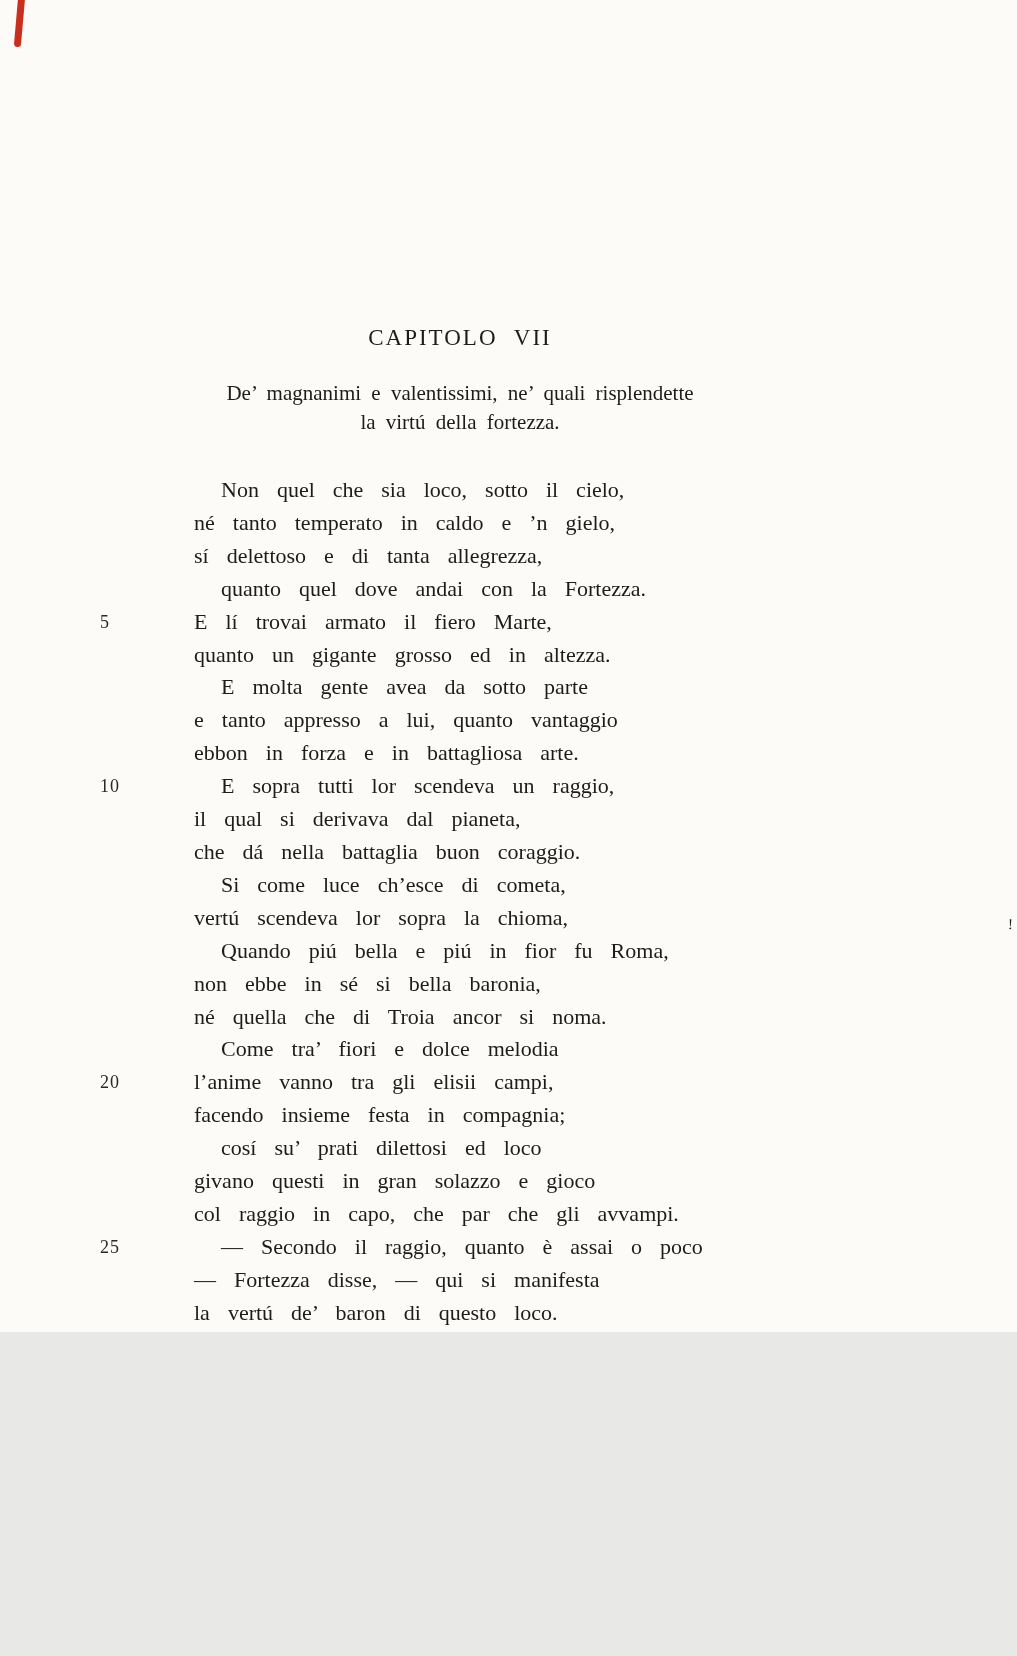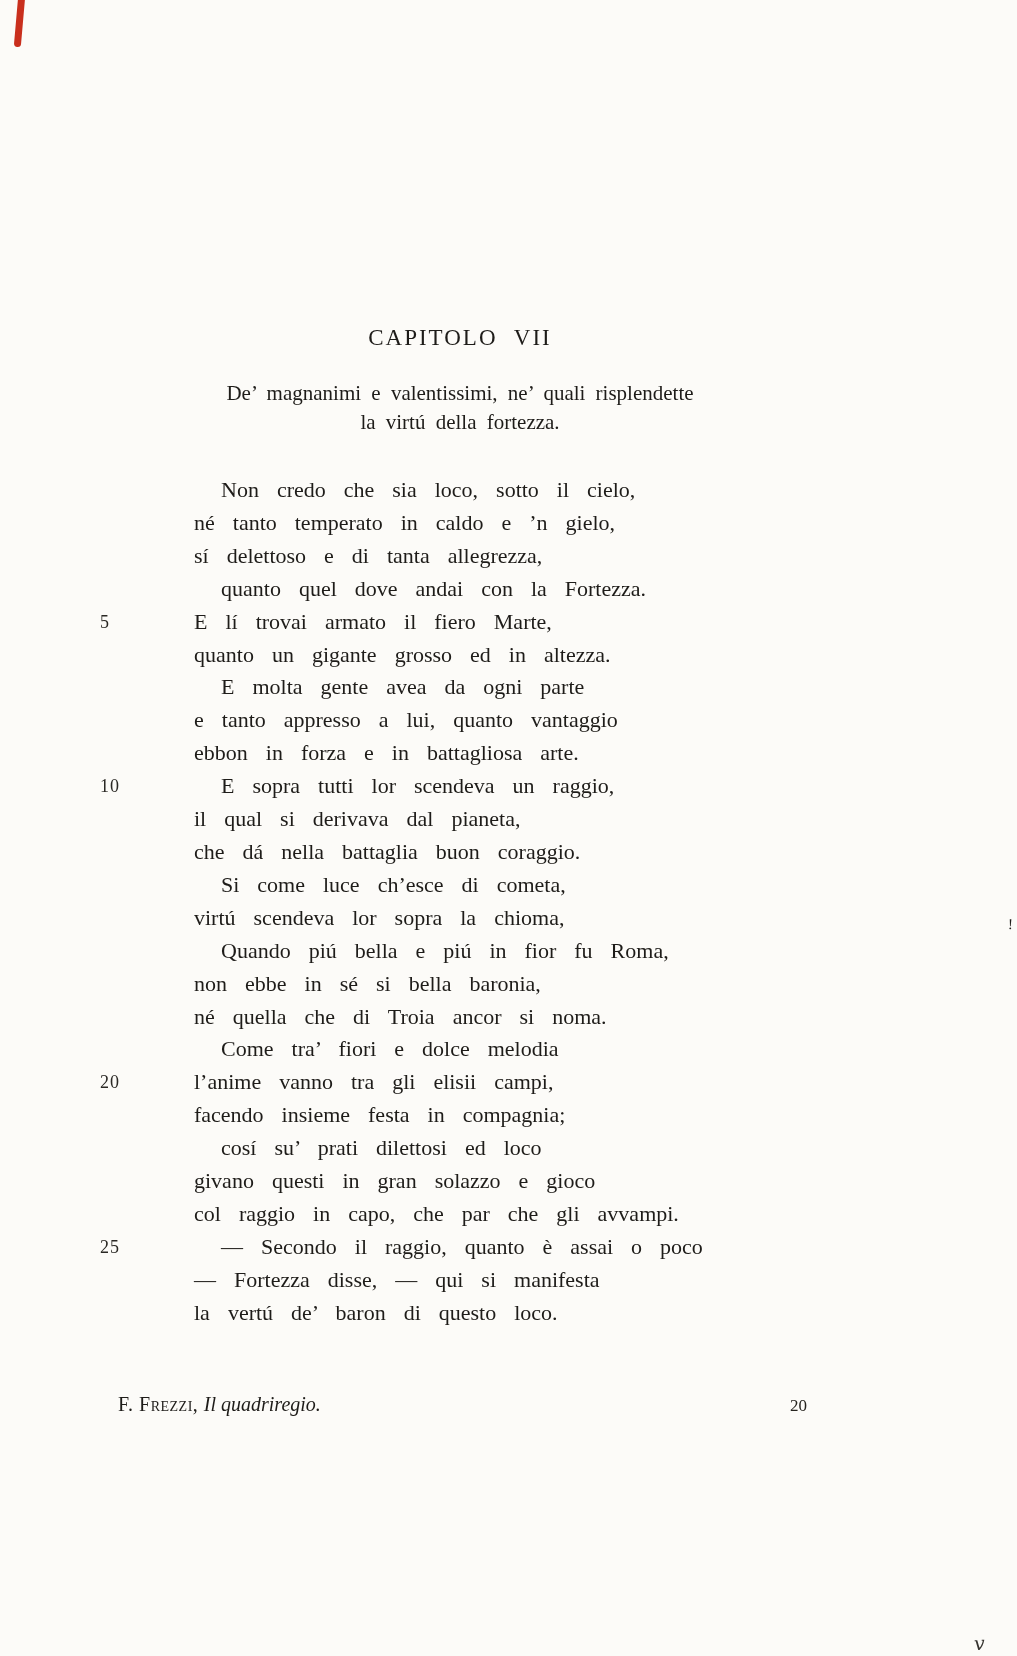--- a/index.html
+++ b/index.html
@@ -1,18 +1,18 @@
 <!DOCTYPE html>
 <html><head>
 <meta charset="utf-8">
 <style>
   html,body{margin:0;padding:0;background:#e8e8e6;}
   .page{
     position:relative;
-    width:1017px;height:1656px;
+    width:1017px;height:1332px;
     margin:0 auto;
     background:#fcfbf8;
     overflow:hidden;
     font-family:"Liberation Serif", serif;
     color:#1e1c19;
   }
   
   .title{
     position:absolute;left:130px;top:323px;width:660px;
     text-align:center;
@@ -87,34 +87,34 @@
   <div class="red-mark" style="background: rgb(201, 47, 29);"></div>
 
   <div class="title">CAPITOLO VII</div>
 
   <div class="subtitle">
     <div>De’ magnanimi e valentissimi, ne’ quali risplendette</div>
     <div>la virtú della fortezza.</div>
   </div>
 
   <div class="poem">
-      <div class="pline indent"><span>Non credo che sia loco, sotto il cielo,</span></div>
+      <div class="pline indent"><span>Non quel che sia loco, sotto il cielo,</span></div>
       <div class="pline"><span>né tanto temperato in caldo e ’n gielo,</span></div>
       <div class="pline"><span>sí delettoso e di tanta allegrezza,</span></div>
       <div class="pline indent"><span>quanto quel dove andai con la Fortezza.</span></div>
       <div class="pline"><span class="lnum">5</span><span>E lí trovai armato il fiero Marte,</span></div>
       <div class="pline"><span>quanto un gigante grosso ed in altezza.</span></div>
-      <div class="pline indent"><span>E molta gente avea da ogni parte</span></div>
+      <div class="pline indent"><span>E molta gente avea da sotto parte</span></div>
       <div class="pline"><span>e tanto appresso a lui, quanto vantaggio</span></div>
       <div class="pline"><span>ebbon in forza e in battagliosa arte.</span></div>
       <div class="pline indent"><span class="lnum">10</span><span>E sopra tutti lor scendeva un raggio,</span></div>
       <div class="pline"><span>il qual si derivava dal pianeta,</span></div>
       <div class="pline"><span>che dá nella battaglia buon coraggio.</span></div>
       <div class="pline indent"><span>Si come luce ch’esce di cometa,</span></div>
-      <div class="pline"><span>virtú scendeva lor sopra la chioma,</span></div>
+      <div class="pline"><span>vertú scendeva lor sopra la chioma,</span></div>
       <div class="pline indent"><span>Quando piú bella e piú in fior fu Roma,</span></div>
       <div class="pline"><span>non ebbe in sé si bella baronia,</span></div>
       <div class="pline"><span>né quella che di Troia ancor si noma.</span></div>
       <div class="pline indent"><span>Come tra’ fiori e dolce melodia</span></div>
       <div class="pline"><span class="lnum">20</span><span>l’anime vanno tra gli elisii campi,</span></div>
       <div class="pline"><span>facendo insieme festa in compagnia;</span></div>
       <div class="pline indent"><span>cosí su’ prati dilettosi ed loco</span></div>
       <div class="pline"><span>givano questi in gran solazzo e gioco</span></div>
       <div class="pline"><span>col raggio in capo, che par che gli avvampi.</span></div>
       <div class="pline indent"><span class="lnum">25</span><span>— Secondo il raggio, quanto è assai o poco</span></div>

